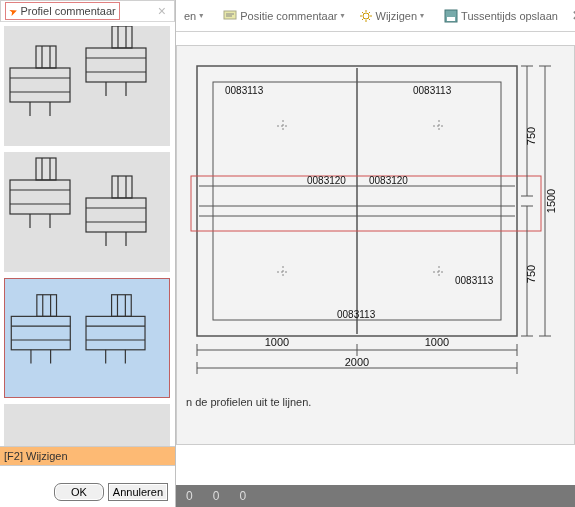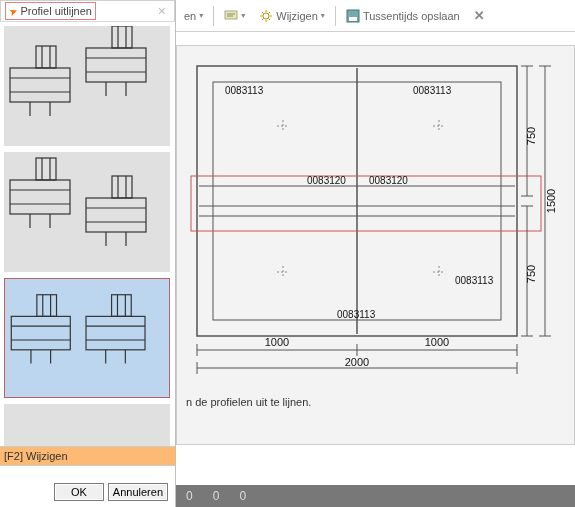--- a/index.html
+++ b/index.html
@@ -13,21 +13,21 @@
   .titlebar-text { font-size: 11px; color: #444; }
   .close-x { margin-left: auto; color: #bbb; font-size: 14px; padding: 0 4px; cursor: default;}
   .thumbs { padding: 4px 4px 0 4px; background:#fff; }
   .thumb { width: 166px; height: 120px; background: #e0e0e0; margin-bottom: 6px; position: relative; overflow:hidden;}
   .thumb.selected { border: 1px solid #c06060; background: #bcd6ef; }
   .thumb svg { width: 100%; height: 100%; display:block;}
   .thumb-partial { width:166px; height: 42px; background:#e0e0e0; overflow:hidden;}
   .hint-bar { height: 20px; border-top:1px solid #ccc; border-bottom:1px solid #ccc; padding: 0 4px; display:flex; align-items:center; background:#fdba74; font-size:11px; color:#333;}
   .btn-row { position:absolute; bottom:6px; left:0; width:176px; display:flex; justify-content:flex-end; gap:4px; padding-right:8px;}
   .btn { border:1px solid #7a7a7a; background:#f0f0f0; padding: 2px 4px; font-size:11px; box-shadow: 0 0 0 1px #fff inset;}
-  .btn.ok { padding: 2px 16px; }
+  .btn.ok { padding: 2px 16px; border-radius: 7px; }
 
   
   .right-area { position:absolute; left:176px; top:0; width:399px; height:507px; background:#fff; }
   .toolbar { height:32px; border-bottom:1px solid #d0d0d0; display:flex; align-items:center; padding:0 4px; gap:6px; background:#fff;}
   .tool { display:flex; align-items:center; gap:3px; color:#666; font-size:11px; padding:0 4px; white-space:nowrap;}
   .tool .dd { font-size:8px; color:#888;}
   .tool .icon { width:14px; height:14px; display:inline-block; }
   .sep { width:1px; height:20px; background:#ccc;}
   .x-icon { font-weight:bold; color:#888; font-size:13px;}
 
@@ -46,21 +46,21 @@
   .dimline { stroke:#555; stroke-width:1;}
   .selbox { fill:none; stroke:#d05050; stroke-width:1;}
 </style>
 </head>
 <body>
 
 <div class="left-panel">
   <div class="titlebar">
     <div class="titlebar-highlight">
       <span class="orange-arrow">➤</span>
-      <span class="titlebar-text">Profiel uitlijnen</span>
+      <span class="titlebar-text">Profiel commentaar</span>
     </div>
     <span class="close-x">×</span>
   </div>
 
   <div class="thumbs">
 
     <div class="thumb">
       <svg viewBox="0 0 166 120">
         <g transform="translate(6,32)" stroke="#333" stroke-width="1.2" fill="none">
           <rect x="0" y="10" width="60" height="34"></rect>
@@ -157,20 +157,21 @@
     </div>
     <div class="sep"></div>
     <div class="tool">
       <span class="icon">
         <svg viewBox="0 0 14 14">
             <rect x="1" y="2" width="12" height="8" fill="#e8e8aa" stroke="#aa8"></rect>
             <line x1="3" y1="5" x2="11" y2="5" stroke="#888"></line>
             <line x1="3" y1="7" x2="9" y2="7" stroke="#888"></line>
           </svg>
       </span>
+      <span>Positie commentaar</span>
       <span class="dd">▾</span>
     </div>
     <div class="tool">
       <span class="icon">
         <svg viewBox="0 0 14 14">
             <circle cx="7" cy="7" r="3" fill="none" stroke="#c90"></circle>
             <g stroke="#c90">
               <line x1="7" y1="1" x2="7" y2="3"></line>
               <line x1="7" y1="11" x2="7" y2="13"></line>
               <line x1="1" y1="7" x2="3" y2="7"></line>

